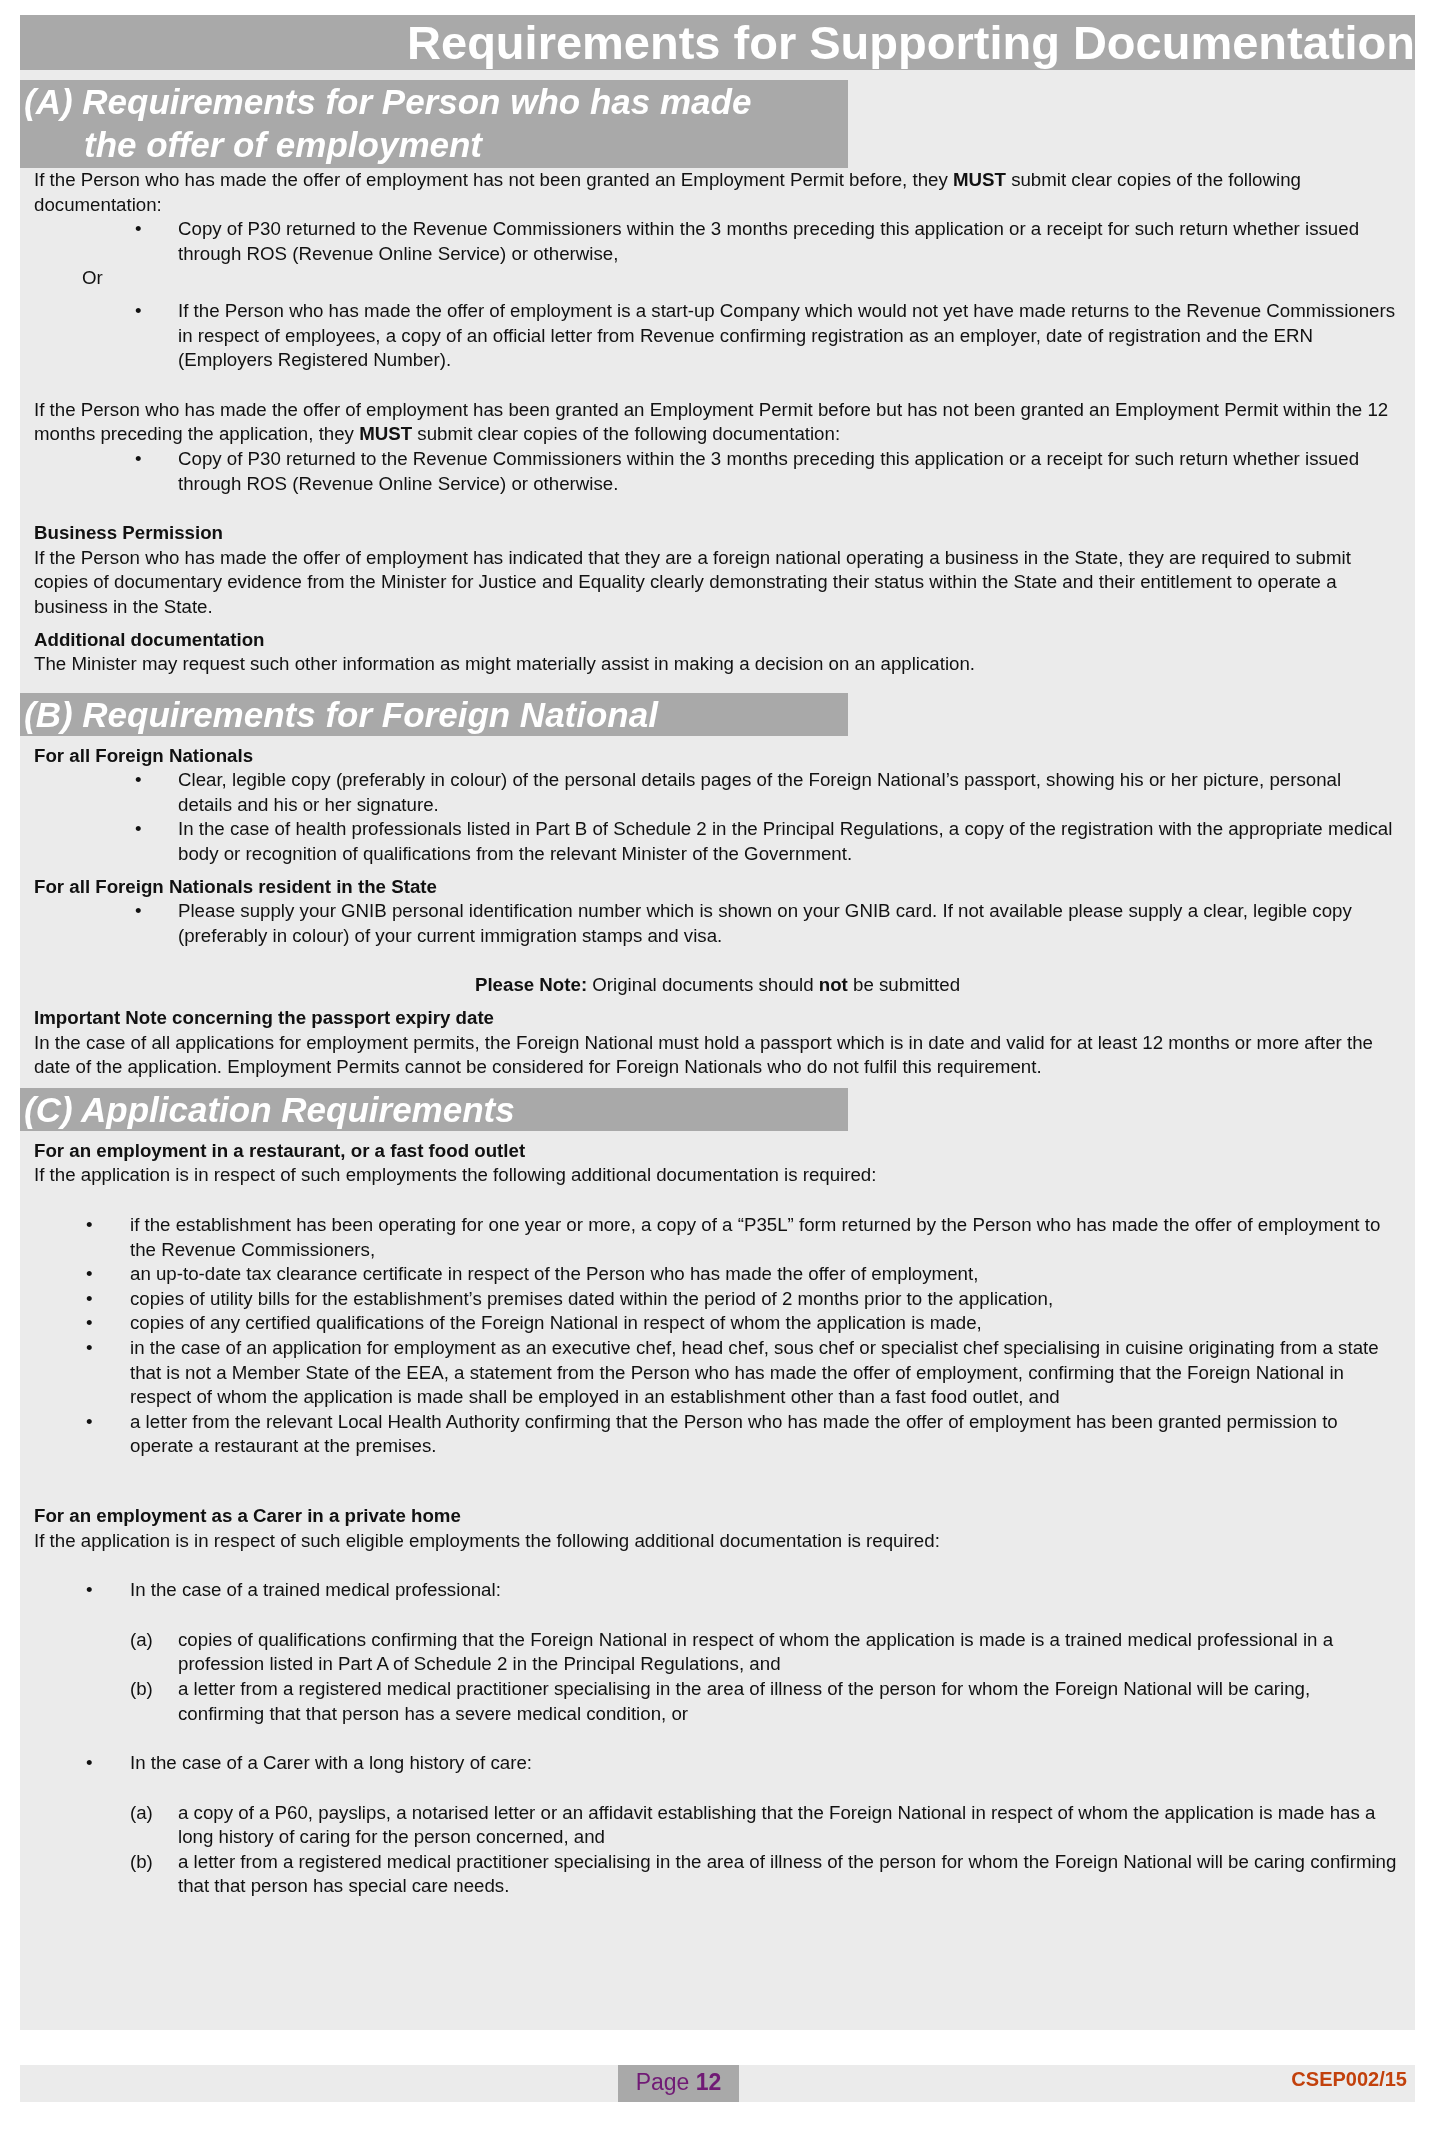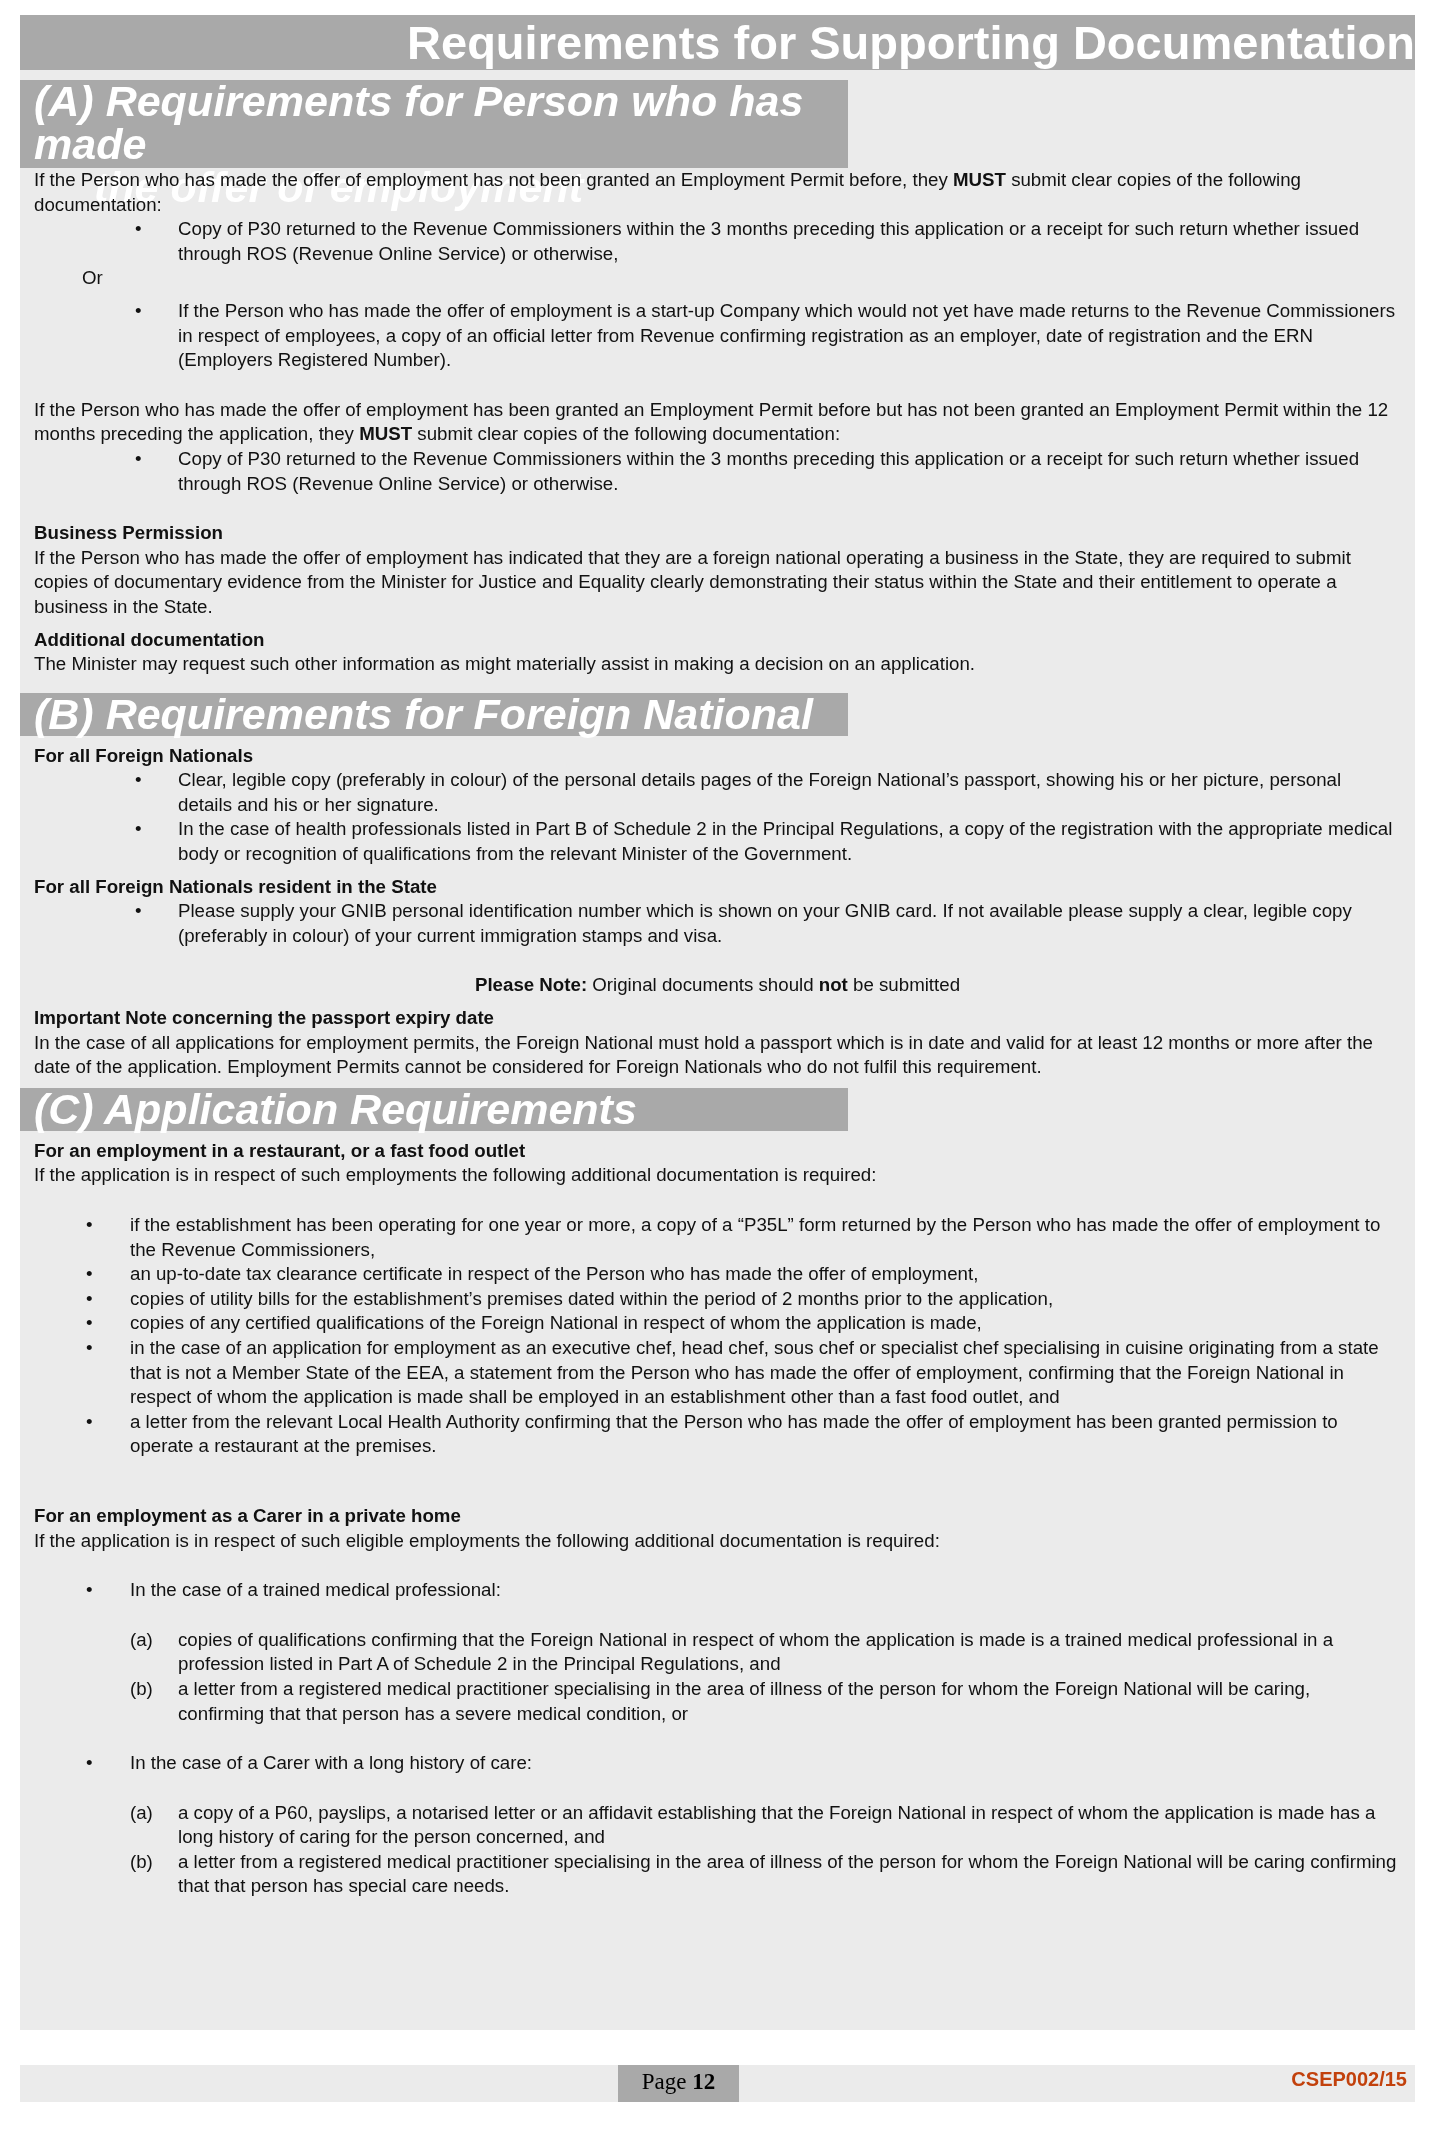--- a/index.html
+++ b/index.html
@@ -3,39 +3,39 @@
 <meta charset="utf-8">
 <style>
   html, body { margin: 0; padding: 0; background: #ffffff; }
   body { width: 1433px; height: 2149px; position: relative; overflow: hidden;
          font-family: "Liberation Sans", sans-serif; color: #111; }
   .page-bg { position: absolute; left: 20px; top: 15px; width: 1395px; height: 2015px; background: #ebebeb; }
   .title-bar { position: absolute; left: 20px; top: 15px; width: 1395px; height: 55px; background: #a9a9a9;
                color: #fff; font-weight: bold; font-size: 47px; text-align: right; line-height: 55px; }
   .content { position: absolute; left: 20px; top: 80px; width: 1395px; }
   .sec-head { background: #a9a9a9; color: #fff; font-weight: bold; font-style: italic;
-              font-size: 43px; width: 828px; box-sizing: border-box; padding-left: 14px; }
+              font-size: 35px; width: 828px; box-sizing: border-box; padding-left: 4px; }
   .sec-head.a { line-height: 43px; height: 88px; }
   .sec-head.a .l2 { padding-left: 60px; display: block; }
   .sec-head.bc { line-height: 43px; height: 43px; }
   .txt { font-size: 18.7px; line-height: 24.6px; padding-left: 14px; padding-right: 14px; }
   .b { font-weight: bold; }
   .ul { list-style: none; margin: 0; padding: 0; }
   .li { position: relative; font-size: 18.7px; line-height: 24.6px; }
   .ul.ab .li { padding-left: 158px; padding-right: 16px; }
   .ul.ab .li .dot { position: absolute; left: 115px; top: 0; }
   .ul.c .li { padding-left: 110px; padding-right: 16px; }
   .ul.c .li .dot { position: absolute; left: 66px; top: 0; }
   .sub { position: relative; padding-left: 158px; padding-right: 16px; font-size: 18.7px; line-height: 24.6px; }
   .sub .lbl { position: absolute; left: 110px; top: 0; }
   .or { padding-left: 62px; font-size: 18.7px; line-height: 24.6px; }
   .center { text-align: center; }
   .footer-bar { position: absolute; left: 20px; top: 2065px; width: 1395px; height: 37px; background: #ebebeb; }
   .page-box { position: absolute; left: 618px; top: 2065px; width: 121px; height: 37px; background: #a9a9a9;
-              color: #000000; font-size: 23px; line-height: 34px; text-align: center; font-family: Liberation Serif, serif; }
+              color: #701a75; font-size: 23px; line-height: 34px; text-align: center; }
   .doc-code { position: absolute; right: 26px; top: 2068px; font-weight: bold; font-size: 20px; color: #c2410c; }
   .gap-s { height: 8px; } .gap-m { height: 16px; } .gap-l { height: 25px; } .gap-xl { height: 45px; }
 </style>
 </head>
 <body>
 
 <div class="page-bg"></div>
 <div class="title-bar">Requirements for Supporting Documentation</div>
 
 <div class="content">

